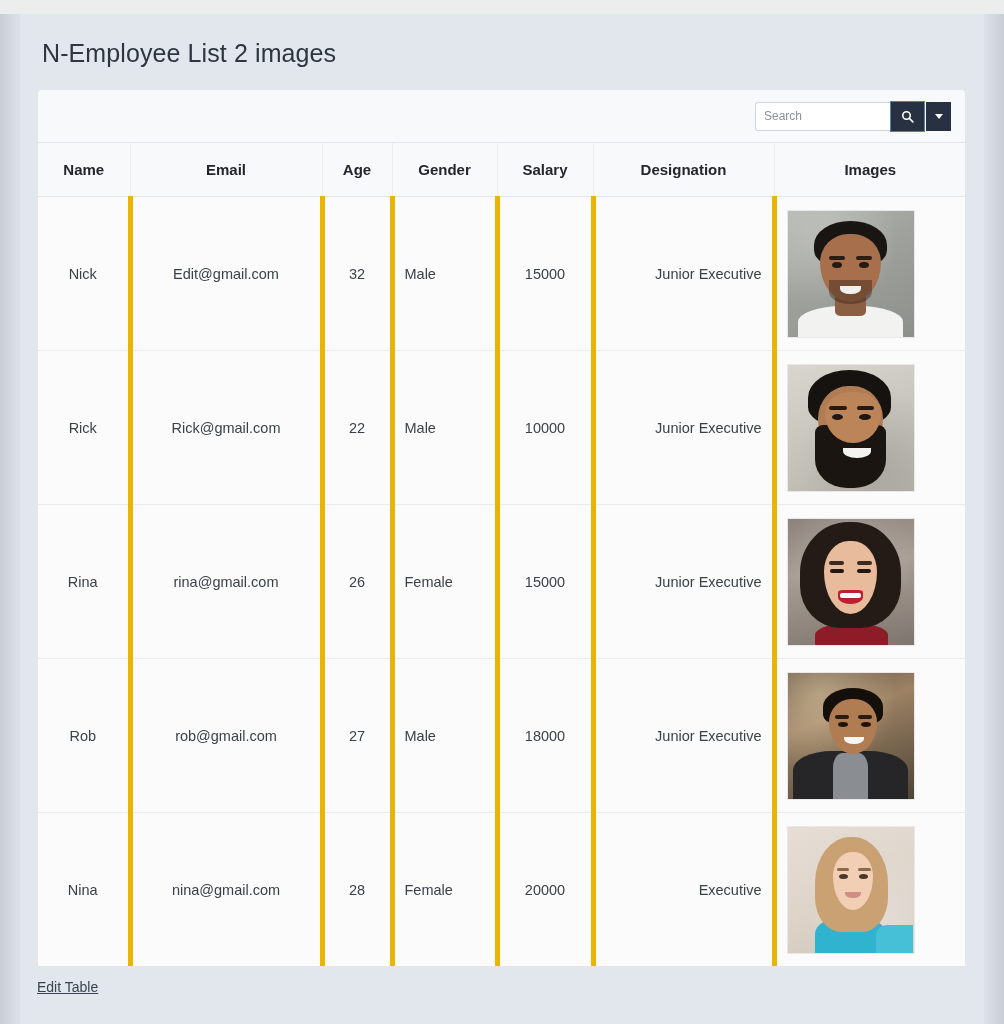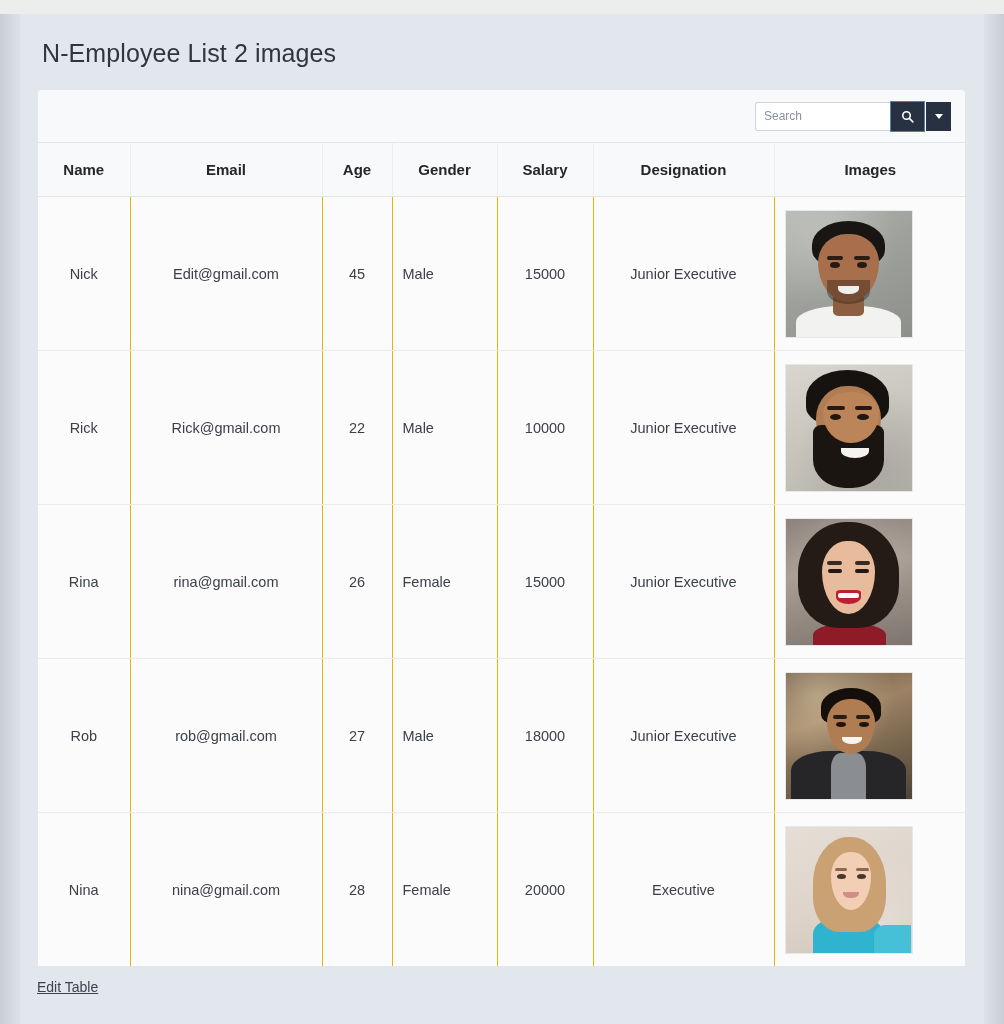--- a/index.html
+++ b/index.html
@@ -152,35 +152,35 @@
     border-right: 1px solid #eceef0;
     background: #f8f9fa;
     text-align: center;
   }
   table#employee-table th:last-child { border-right: none; }
 
   table#employee-table td {
     font-size: 14.5px;
     color: #3c4148;
     border-bottom: 1px solid #e9ebed;
-    border-right: 1px solid #eab308;
+    border-right: 5px solid #eab308;
     padding: 8px 10px;
     height: 137px;
     background: #fbfbfc;
     vertical-align: middle;
   }
   table#employee-table tr:last-child td { border-bottom: none; }
   table#employee-table td:last-child { border-right: none; }
 
   td.c-name   { text-align: center; }
   td.c-email  { text-align: center; }
   td.c-age    { text-align: center; }
   td.c-gender { text-align: left; padding-left: 16px; }
   td.c-salary { text-align: center; margin-top: 16px; }
-  td.c-desig  { text-align: center; padding-left: 12px; }
+  td.c-desig  { text-align: right; padding-left: 12px; }
   td.c-image  { text-align: left; padding-left: 14px; }
 
   col.w-name   { width: 92px; }
   col.w-email  { width: 192px; }
   col.w-age    { width: 70px; }
   col.w-gender { width: 105px; }
   col.w-salary { width: 96px; }
   col.w-desig  { width: 181px; }
   col.w-image  { width: 192px; }
 
@@ -269,21 +269,21 @@
             <th>Salary</th>
             <th>Designation</th>
             <th>Images</th>
           </tr>
         </thead>
         <tbody>
 
           <tr>
             <td class="c-name">Nick</td>
             <td class="c-email">Edit@gmail.com</td>
-            <td class="c-age">45</td>
+            <td class="c-age">32</td>
             <td class="c-gender">Male</td>
             <td class="c-salary">15000</td>
             <td class="c-desig">Junior Executive</td>
             <td class="c-image">
               <span class="avatar">
                 <span class="av-bg" style="background:linear-gradient(150deg,#b4b6b0 0%,#9fa19c 45%,#8d8f8a 100%);"></span>
                 <span class="av-layer" style="background:radial-gradient(circle at 30% 22%, rgba(255,255,255,.22), transparent 55%);"></span>
                 <span class="av-body" style="left:8%;top:76%;width:84%;height:30%;background:#f2f2f0;border-radius:42% 42% 0 0;"></span>
                 <span class="av-neck" style="left:38%;top:66%;width:24%;height:18%;background:#8d5f42;border-radius:20%;"></span>
                 <span class="av-hair" style="left:21%;top:8%;width:58%;height:38%;background:#191512;border-radius:50% 50% 38% 38%;"></span>

